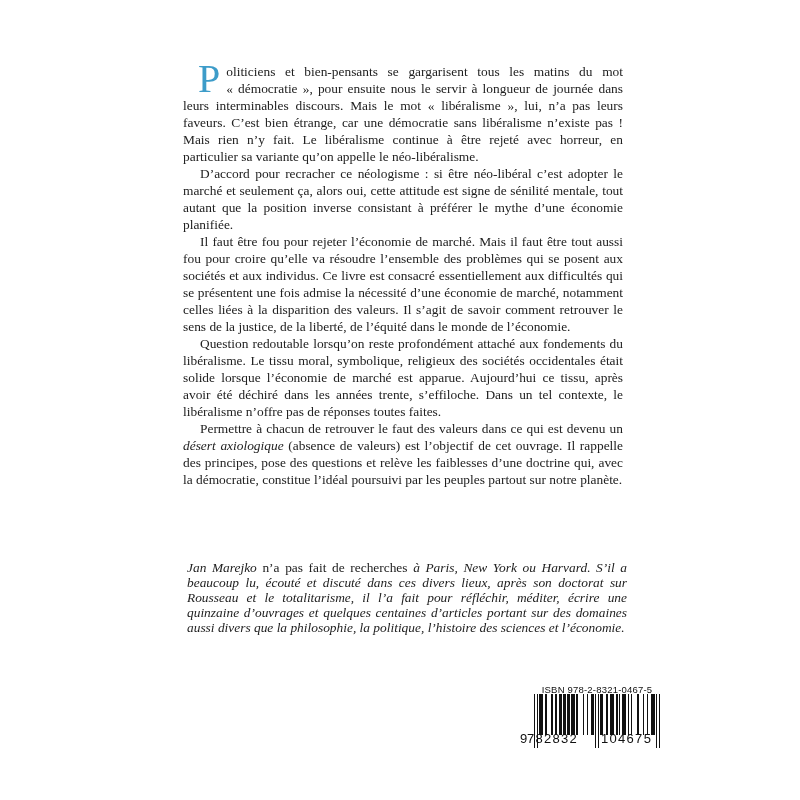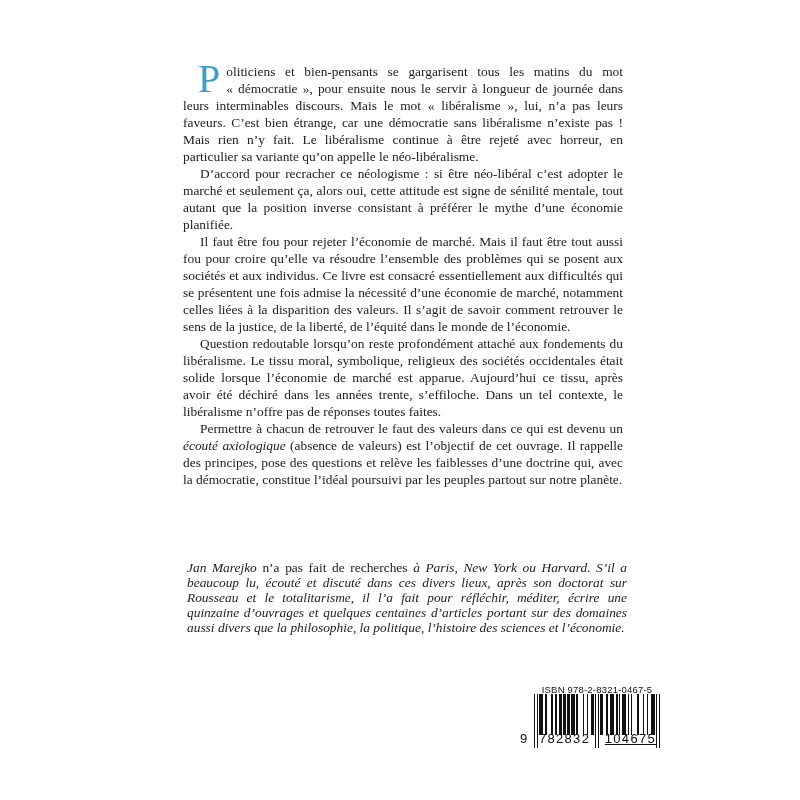--- a/index.html
+++ b/index.html
@@ -71,38 +71,38 @@
     top: 10px;
     display: block;
   }
   .bc-digit {
     position: absolute;
     top: 47px;
     font-size: 13px;
     line-height: 15px;
   }
   .bc-first { left: 0; }
-  .bc-g1 { left: 19px; width: 39px; text-align: center; letter-spacing: 1.3px; }
-  .bc-g2 { left: 81px; width: 55px; text-align: right; letter-spacing: 1.3px; text-decoration: underline; }
+  .bc-g1 { left: 5px; width: 55px; text-align: center; letter-spacing: 1.3px; }
+  .bc-g2 { left: 81px; width: 55px; text-align: left; letter-spacing: 1.3px; }
 </style>
 </head>
 <body>
 
 <div class="page">
 
   <div class="synopsis">
     <p>
       <span class="dropcap">P</span>
       <span>oliticiens et bien-pensants se gargarisent tous les matins du mot «&nbsp;démocratie&nbsp;», pour ensuite nous le servir à longueur de journée dans leurs interminables discours. Mais le mot «&nbsp;libéralisme&nbsp;», lui, n’a pas leurs faveurs. C’est bien étrange, car une démocratie sans libéralisme n’existe pas&nbsp;! Mais rien n’y fait. Le libéralisme continue à être rejeté avec horreur, en particulier sa variante qu’on appelle le néo-libéralisme.</span>
     </p>
     <p class="indent">D’accord pour recracher ce néologisme&nbsp;: si être néo-libéral c’est adopter le marché et seulement ça, alors oui, cette attitude est signe de sénilité mentale, tout autant que la position inverse consistant à préférer le mythe d’une économie planifiée.</p>
     <p class="indent">Il faut être fou pour rejeter l’économie de marché. Mais il faut être tout aussi fou pour croire qu’elle va résoudre l’ensemble des problèmes qui se posent aux sociétés et aux individus. Ce livre est consacré essentiellement aux difficultés qui se présentent une fois admise la nécessité d’une économie de marché, notamment celles liées à la disparition des valeurs. Il s’agit de savoir comment retrouver le sens de la justice, de la liberté, de l’équité dans le monde de l’économie.</p>
     <p class="indent">Question redoutable lorsqu’on reste profondément attaché aux fondements du libéralisme. Le tissu moral, symbolique, religieux des sociétés occidentales était solide lorsque l’économie de marché est apparue. Aujourd’hui ce tissu, après avoir été déchiré dans les années trente, s’effiloche. Dans un tel contexte, le libéralisme n’offre pas de réponses toutes faites.</p>
     <p class="indent">
-      <span>Permettre à chacun de retrouver le faut des valeurs dans ce qui est devenu un </span><em>écouté axiologique</em><span> (absence de valeurs) est l’objectif de cet ouvrage. Il rappelle des principes, pose des questions et relève les faiblesses d’une doctrine qui, avec la démocratie, constitue l’idéal poursuivi par les peuples partout sur notre planète.</span>
+      <span>Permettre à chacun de retrouver le faut des valeurs dans ce qui est devenu un </span><em>désert axiologique</em><span> (absence de valeurs) est l’objectif de cet ouvrage. Il rappelle des principes, pose des questions et relève les faiblesses d’une doctrine qui, avec la démocratie, constitue l’idéal poursuivi par les peuples partout sur notre planète.</span>
     </p>
   </div>
 
   <p class="bio">
     <span>Jan Marejko</span><span class="roman"> n’a pas fait de recherches </span><span>à Paris, New York ou Harvard. S’il a beaucoup lu, écouté et discuté dans ces divers lieux, après son doctorat sur Rousseau et le totalitarisme, il l’a fait pour réfléchir, méditer, écrire une quinzaine d’ouvrages et quelques centaines d’articles portant sur des domaines aussi divers que la philosophie, la politique, l’histoire des sciences et l’économie.</span>
   </p>
 
   <div class="barcode-block">
     <div class="isbn-label">ISBN 978-2-8321-0467-5</div>
     <svg class="bars" viewBox="0 0 95 54" width="126" height="54" preserveAspectRatio="none" shape-rendering="crispEdges" fill="#111111">

